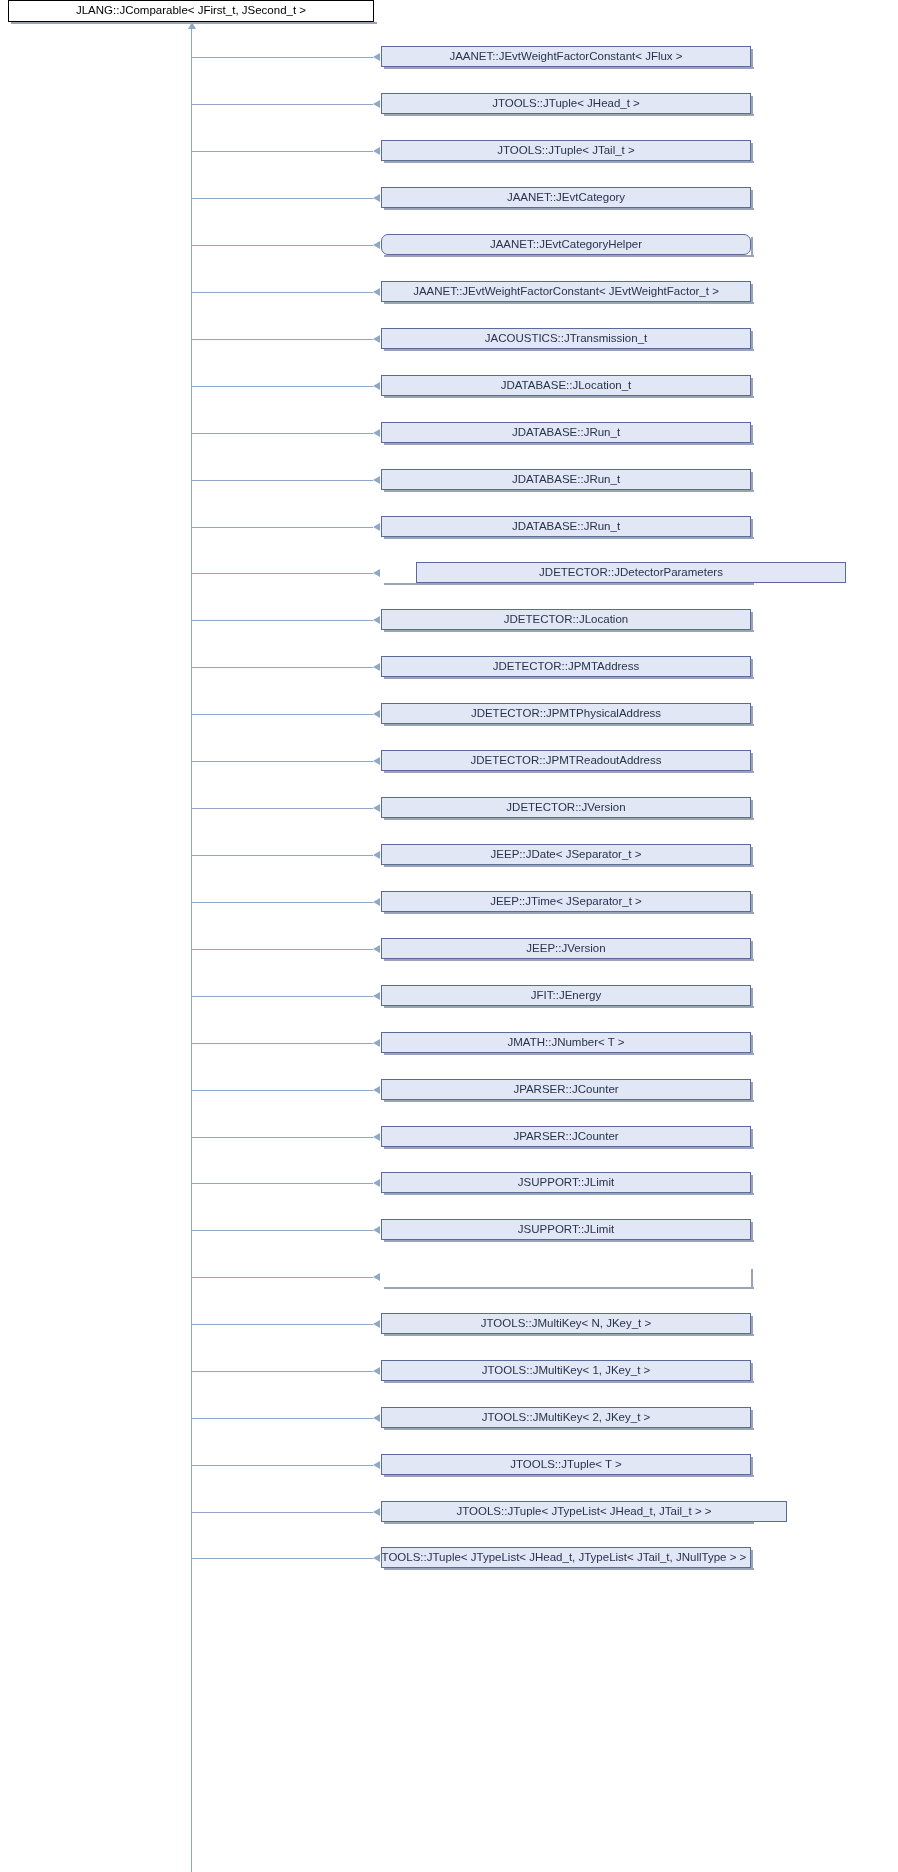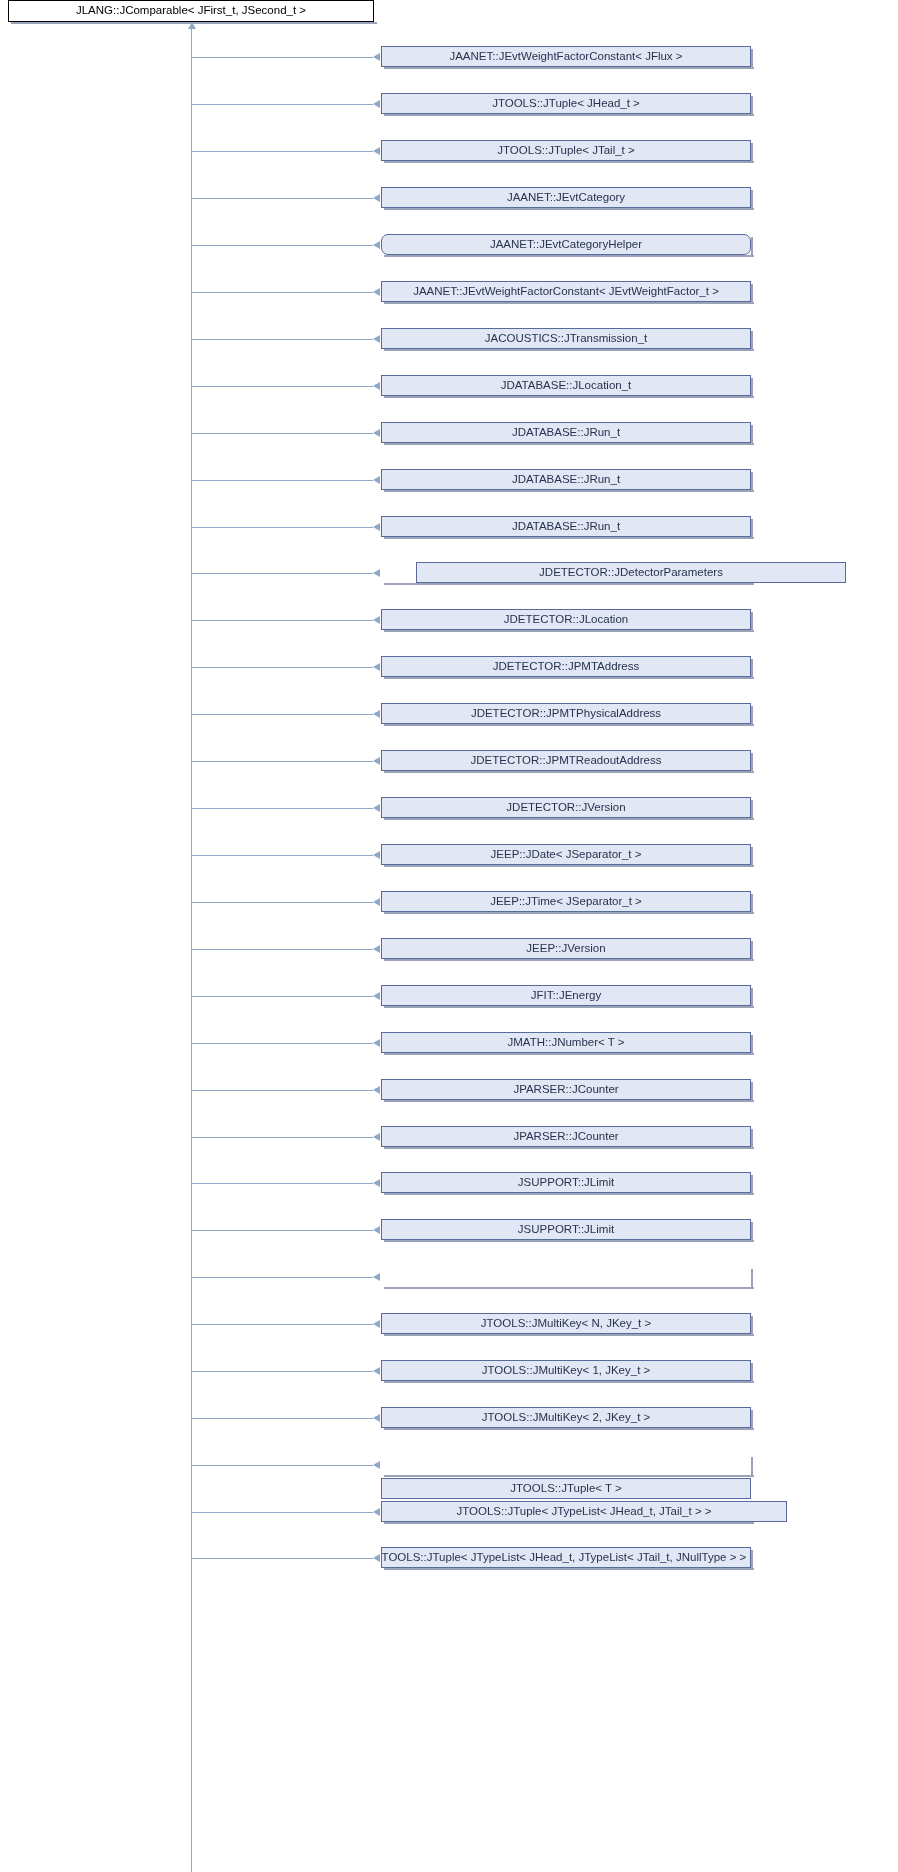--- a/index.html
+++ b/index.html
@@ -224,21 +224,21 @@
     <div class="node" style="left: 381px; top: 1360px; width: 370px; height: 21px;">JTOOLS::JMultiKey&lt; 1, JKey_t &gt;</div>
     <div class="edge h" style="left: 191px; top: 1418px; width: 182px;"></div>
     <div class="arrow" style="left: 373px; top: 1414px;"></div>
     <div class="node-shadow" style="left: 384px; top: 1428px; width: 370px; height: 2px;"></div>
     <div class="node-shadow" style="left: 751px; top: 1410px; width: 2px; height: 20px;"></div>
     <div class="node" style="left: 381px; top: 1407px; width: 370px; height: 21px;">JTOOLS::JMultiKey&lt; 2, JKey_t &gt;</div>
     <div class="edge h" style="left: 191px; top: 1465px; width: 182px;"></div>
     <div class="arrow" style="left: 373px; top: 1461px;"></div>
     <div class="node-shadow" style="left: 384px; top: 1475px; width: 370px; height: 2px;"></div>
     <div class="node-shadow" style="left: 751px; top: 1457px; width: 2px; height: 20px;"></div>
-    <div class="node" style="left: 381px; top: 1454px; width: 370px; height: 21px; margin-top: 24px;">JTOOLS::JTuple&lt; T &gt;</div>
+    <div class="node" style="left: 381px; top: 1454px; width: 370px; height: 21px;">JTOOLS::JTuple&lt; T &gt;</div>
     <div class="edge h" style="left: 191px; top: 1512px; width: 182px;"></div>
     <div class="arrow" style="left: 373px; top: 1508px;"></div>
     <div class="node-shadow" style="left: 384px; top: 1522px; width: 370px; height: 2px;"></div>
     <div class="node-shadow" style="left: 751px; top: 1504px; width: 2px; height: 20px;"></div>
     <div class="node" style="left: 381px; top: 1501px; width: 406px; height: 21px;">JTOOLS::JTuple&lt; JTypeList&lt; JHead_t, JTail_t &gt; &gt;</div>
     <div class="edge h" style="left: 191px; top: 1558px; width: 182px;"></div>
     <div class="arrow" style="left: 373px; top: 1554px;"></div>
     <div class="node-shadow" style="left: 384px; top: 1568px; width: 370px; height: 2px;"></div>
     <div class="node-shadow" style="left: 751px; top: 1550px; width: 2px; height: 20px;"></div>
     <div class="node" style="left: 381px; top: 1547px; width: 370px; height: 21px;">JTOOLS::JTuple&lt; JTypeList&lt; JHead_t, JTypeList&lt; JTail_t, JNullType &gt; &gt; &gt;</div>

